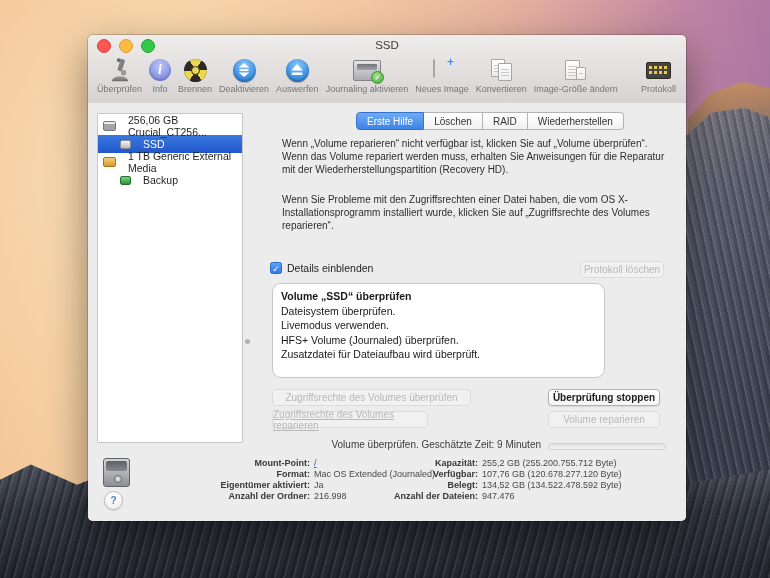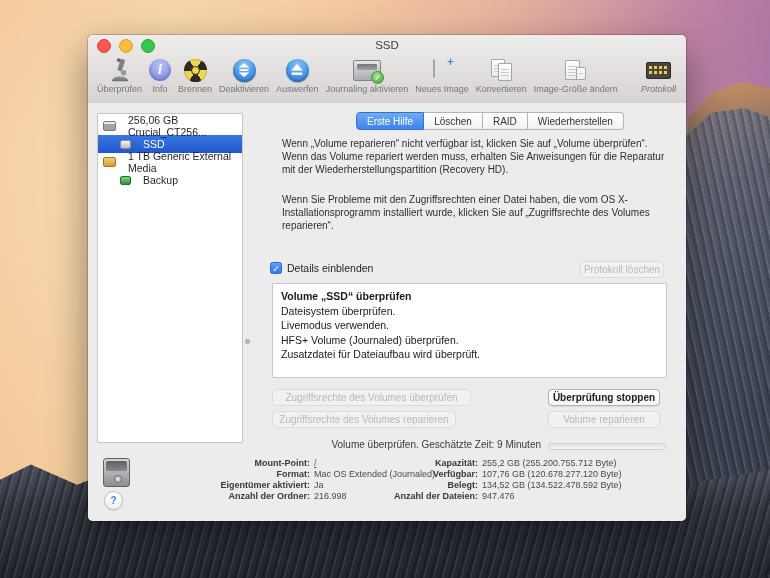--- a/index.html
+++ b/index.html
@@ -36,21 +36,21 @@
   .tl.red{background:#fc5753;border:0.5px solid #df3e38;}
   .tl.yellow{background:#fdbc40;border:0.5px solid #dd9b33;}
   .tl.green{background:#34c84a;border:0.5px solid #28a436;}
   .win-title{position:absolute;left:0;right:0;top:4px;text-align:center;font-size:11.5px;color:#3c3c3c;font-weight:500;}
 
   
   .toolbar{position:absolute;left:0;right:0;top:21px;height:46px;display:flex;align-items:flex-start;gap:7px;padding:1px 10px 0 9px;box-sizing:border-box;}
   .tool{display:flex;flex-direction:column;align-items:center;flex:0 0 auto;}
   .tool .icwrap{height:26px;display:flex;align-items:center;justify-content:center;}
   .tool .tlabel{font-size:9px;color:#767676;margin-top:1px;white-space:nowrap;}
-  .tool.last{margin-left:auto;font-style:italic;}
+  .tool.last{margin-left:auto;}
 
   .ic-info{width:22px;height:22px;border-radius:50%;color:#fff;
     background:radial-gradient(circle at 50% 30%,#bcc5f3 0%,#8d99e6 60%,#7a86dd 100%);
     font-family:"Liberation Serif",serif;font-style:italic;font-weight:bold;font-size:14px;
     display:flex;align-items:center;justify-content:center;box-shadow:inset 0 -2px 3px rgba(30,30,90,0.25);}
   .ic-burn{width:23px;height:23px;border-radius:50%;position:relative;
     background:conic-gradient(from 30deg,#2f2b24 0 60deg,#ecd84e 60deg 120deg,#2f2b24 120deg 180deg,#ecd84e 180deg 240deg,#2f2b24 240deg 300deg,#ecd84e 300deg 360deg);
     box-shadow:inset 0 0 2px rgba(0,0,0,0.4);}
   .ic-burn::after{content:'';position:absolute;left:50%;top:50%;width:7px;height:7px;margin:-4.5px 0 0 -4.5px;
     border-radius:50%;background:#ecd84e;border:1px solid #2f2b24;}
@@ -109,26 +109,26 @@
   .checkbox{width:12px;height:12px;border-radius:2.5px;background:linear-gradient(#5ea1f7,#2f7be8);
     border:1px solid #2867c8;color:#fff;font-size:9px;line-height:12px;text-align:center;box-sizing:border-box;}
   .details-label{font-size:10.5px;color:#1e1e1e;}
 
   .btn{font-size:10px;border-radius:4px;display:flex;align-items:center;justify-content:center;box-sizing:border-box;position:absolute;height:17px;}
   .btn.enabled{background:linear-gradient(#ffffff,#f5f5f5);border:1px solid #b1b1b1;color:#1d1d1d;
     box-shadow:0 1px 1px rgba(0,0,0,0.08);font-weight:bold;}
   .btn.disabled{background:#f1f1f1;border:1px solid #dcdcdc;color:#b8b8b8;}
   .btn-clearlog{left:492px;top:158px;width:84px;}
   .btn-verifyperm{left:184px;top:286px;width:199px;}
-  .btn-repairperm{left:184px;top:308px;width:184px;}
+  .btn-repairperm{left:184px;top:308px;width:156px;text-decoration:underline;}
   .btn-stop{left:460px;top:286px;width:112px;}
   .btn-repairvol{left:460px;top:308px;width:112px;}
 
-  .logbox{position:absolute;left:184px;top:180px;width:395px;height:95px;background:#fff;
-    border:1px solid #c8c8c8;border-radius:1px;box-sizing:border-box;padding:5px 8px;overflow:hidden;}
+  .logbox{position:absolute;left:184px;top:180px;width:333px;height:95px;background:#fff;
+    border:1px solid #c8c8c8;border-radius:9px;box-sizing:border-box;padding:5px 8px;overflow:hidden;}
   .logline-text{font-size:10.5px;line-height:14.5px;color:#191919;white-space:nowrap;}
   .logline-text.bold{font-weight:bold;}
 
   .status{position:absolute;left:150px;top:336px;width:303px;text-align:right;font-size:10px;color:#3b3b3b;white-space:nowrap;}
   .progress{position:absolute;left:460px;top:340px;width:118px;height:7px;border-radius:4px;
     background:linear-gradient(#e2e2e2,#f3f3f3);border:1px solid #cfcfcf;box-sizing:border-box;}
 
   
   .big-drive{position:absolute;left:15px;top:355px;width:27px;height:29px;border-radius:3px;
     background:linear-gradient(#d4d5d7,#8c8e93);border:1px solid #606165;box-sizing:border-box;}

